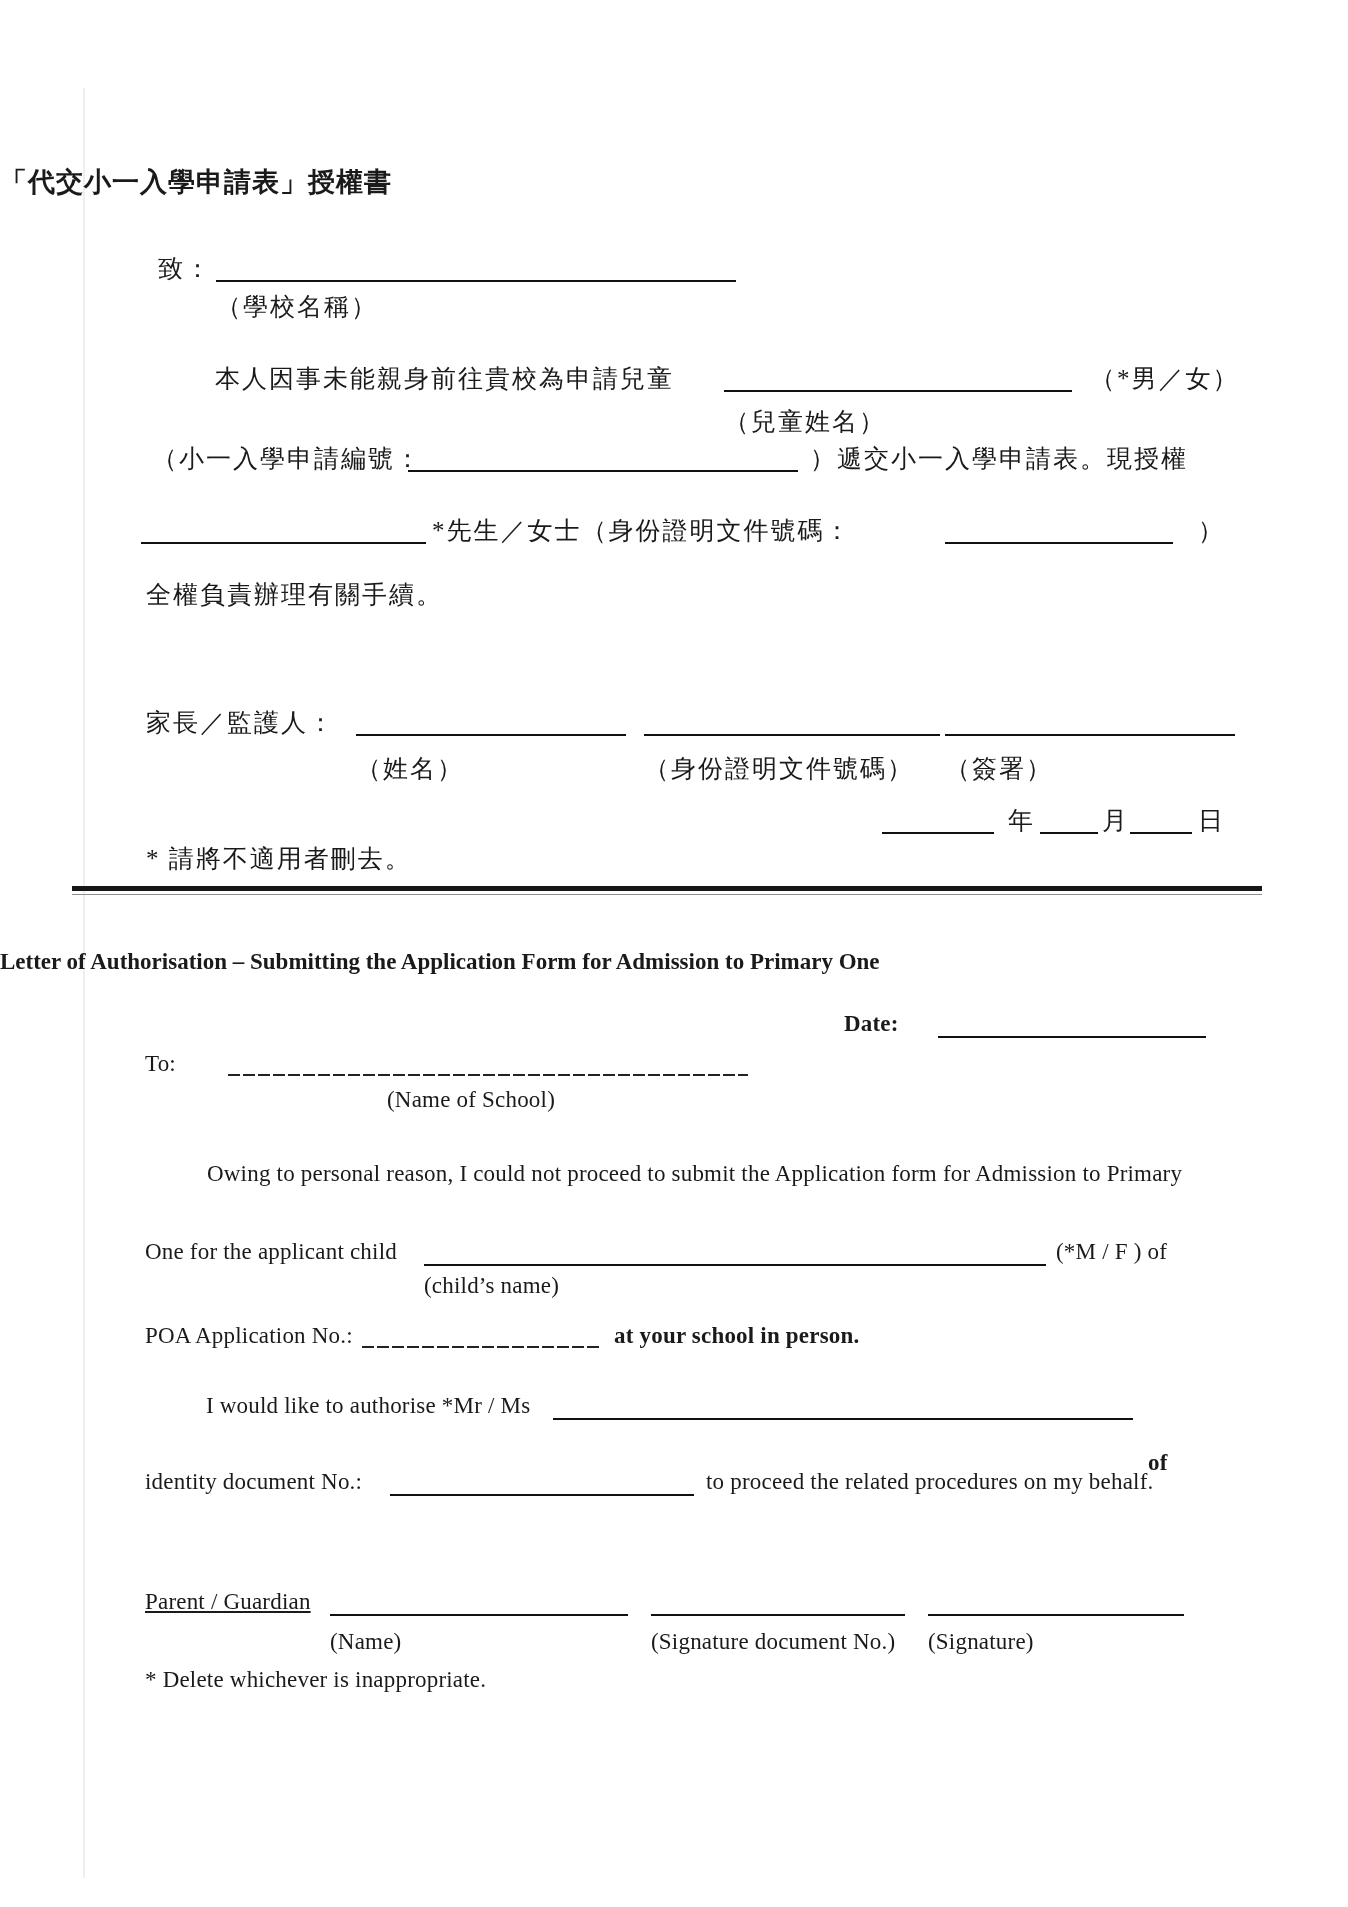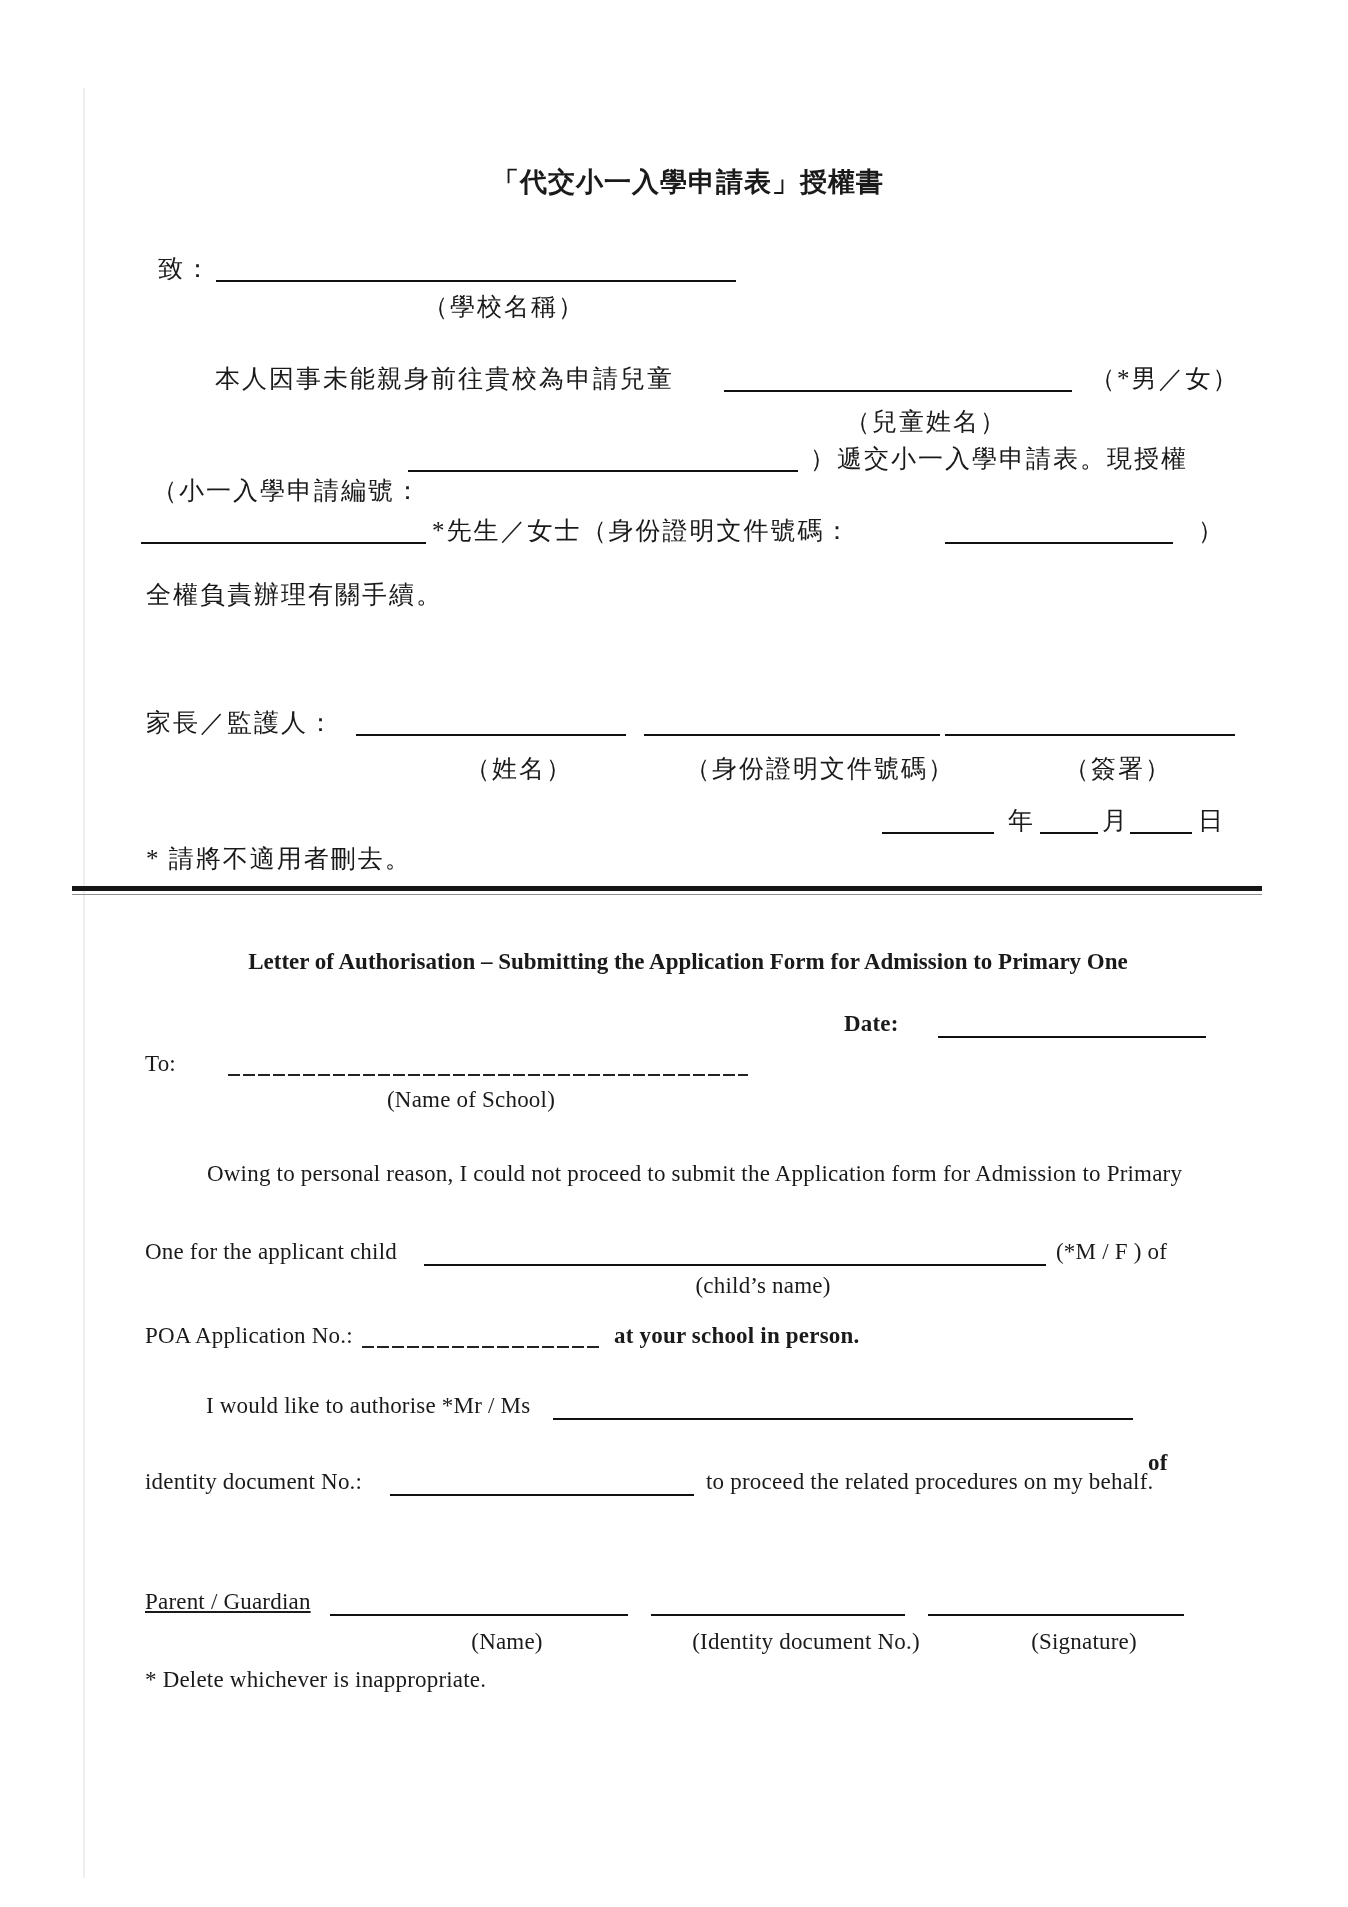--- a/index.html
+++ b/index.html
@@ -9,21 +9,21 @@
     background:#ffffff;
     font-family:"Liberation Serif","DejaVu Serif",serif;
     color:#1a1a1a;
     overflow:hidden;
   }
   .abs{position:absolute;white-space:nowrap;}
   .zh{font-size:25px;letter-spacing:2px;line-height:30px;}
   .zh-title{font-size:27px;font-weight:bold;letter-spacing:1px;line-height:32px;}
   .en{font-size:23px;line-height:28px;letter-spacing:0.2px;}
   .en-title{font-size:23px;font-weight:bold;line-height:28px;}
-  .center{text-align:center;padding-left:28px;}
+  .center{}
   .blank{
     position:absolute;
     height:26px;
     border-bottom:2px solid #111111;
   }
   .blank-dash{
     position:absolute;
     height:26px;
     background:repeating-linear-gradient(to right,#222 0,#222 12px,transparent 12px,transparent 15px) left bottom/100% 2px no-repeat;
   }
@@ -42,21 +42,21 @@
 
   <div class="abs zh" style="left:158px;top:254px;">致：</div>
   <div class="blank" style="left:216px;top:254px;width:520px;"></div>
   <div class="abs zh" style="left:215px;top:364px;">本人因事未能親身前往貴校為申請兒童</div>
 
   <div class="abs zh center" style="left:216px;top:292px;width:520px;">（學校名稱）</div>
   <div class="blank" style="left:724px;top:364px;width:348px;"></div>
   <div class="abs zh" style="left:1090px;top:364px;">（*男／女）</div>
   <div class="abs zh center" style="left:724px;top:407px;width:348px;">（兒童姓名）</div>
 
-  <div class="abs zh" style="left:152px;top:444px;margin-top:32px;">（小一入學申請編號：</div>
+  <div class="abs zh" style="left:152px;top:444px;">（小一入學申請編號：</div>
   <div class="blank" style="left:408px;top:444px;width:390px;"></div>
   <div class="abs zh" style="left:810px;top:444px;">）遞交小一入學申請表。現授權</div>
 
   <div class="blank" style="left:141px;top:516px;width:285px;"></div>
   <div class="abs zh" style="left:432px;top:516px;">*先生／女士（身份證明文件號碼：</div>
   <div class="blank" style="left:945px;top:516px;width:228px;"></div>
   <div class="abs zh" style="left:1198px;top:516px;">）</div>
 
   <div class="abs zh" style="left:146px;top:580px;">全權負責辦理有關手續。</div>
 
@@ -106,18 +106,18 @@
 
   <div class="abs en" style="left:145px;top:1468px;">identity document No.:</div>
   <div class="blank" style="left:390px;top:1468px;width:304px;"></div>
   <div class="abs en" style="left:706px;top:1468px;">to proceed the related procedures on my behalf.</div>
 
   <div class="abs en" style="left:145px;top:1588px;text-decoration:underline;">Parent / Guardian</div>
   <div class="blank" style="left:330px;top:1588px;width:298px;"></div>
   <div class="blank" style="left:651px;top:1588px;width:254px;"></div>
   <div class="blank" style="left:928px;top:1588px;width:256px;"></div>
   <div class="abs en center" style="left:330px;top:1628px;width:298px;">(Name)</div>
-  <div class="abs en center" style="left:651px;top:1628px;width:254px;">(Identity document No.)</div>
+  <div class="abs en center" style="left:651px;top:1628px;width:254px;">(Signature document No.)</div>
   <div class="abs en center" style="left:928px;top:1628px;width:256px;">(Signature)</div>
 
   <div class="abs en" style="left:145px;top:1666px;">* Delete whichever is inappropriate.</div>
 
 </div>
 
 </body></html>

